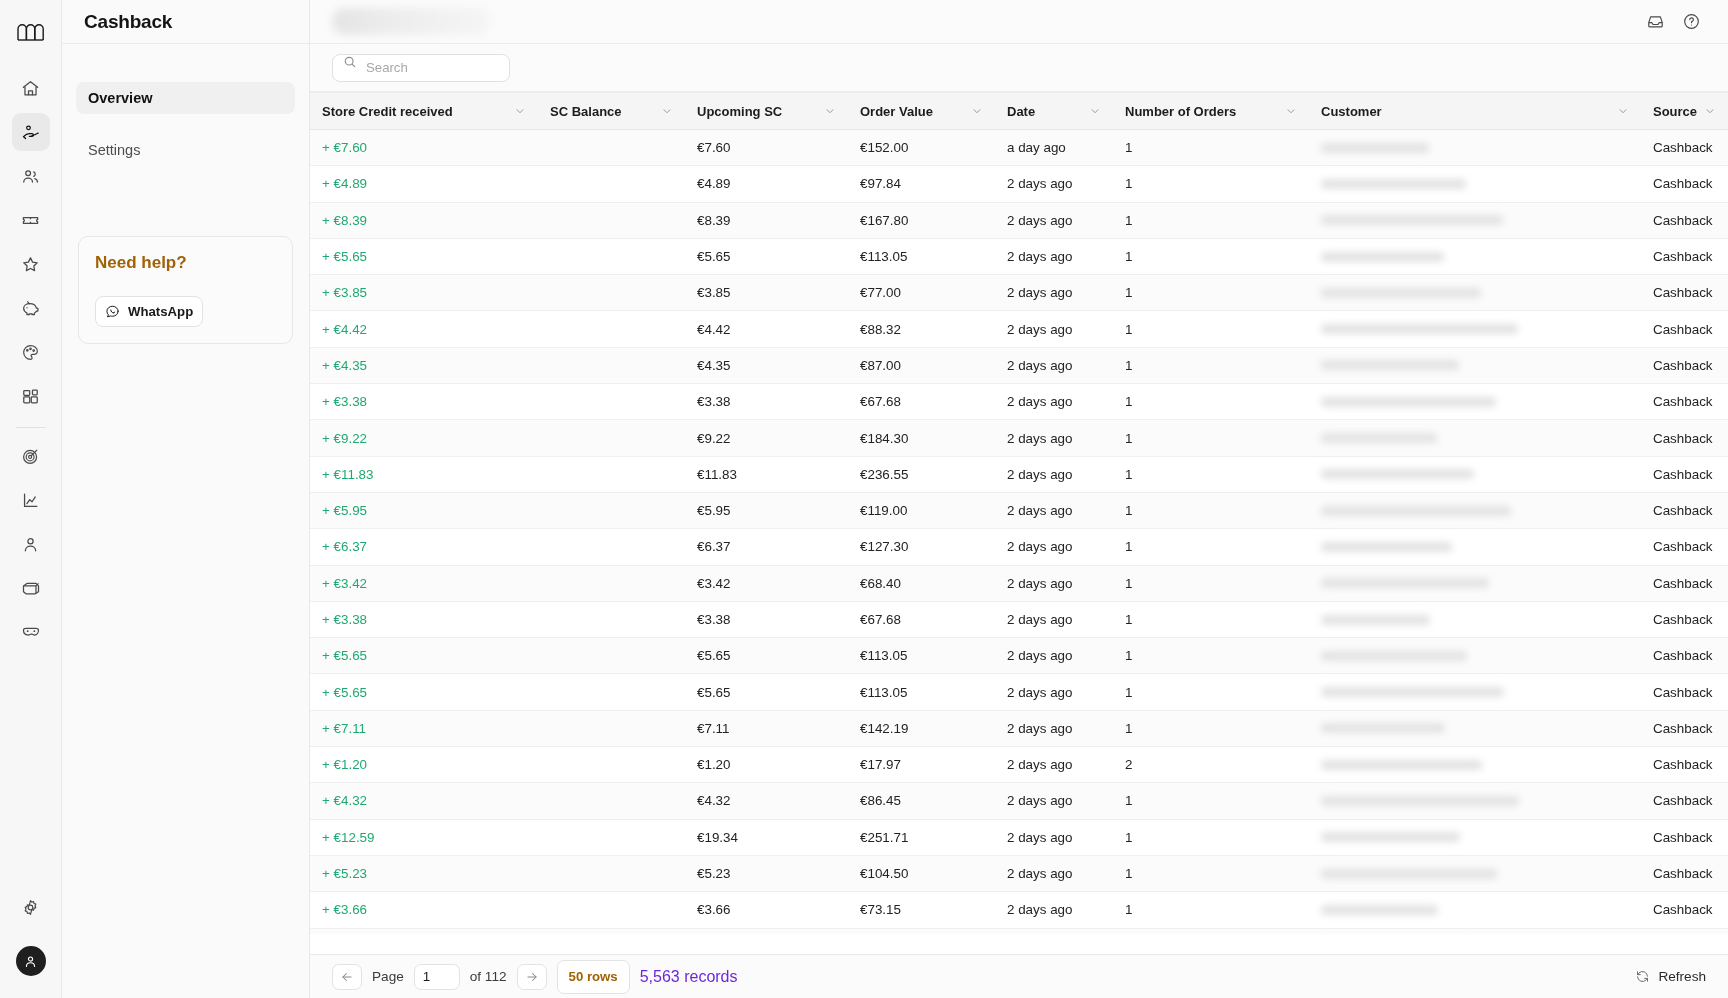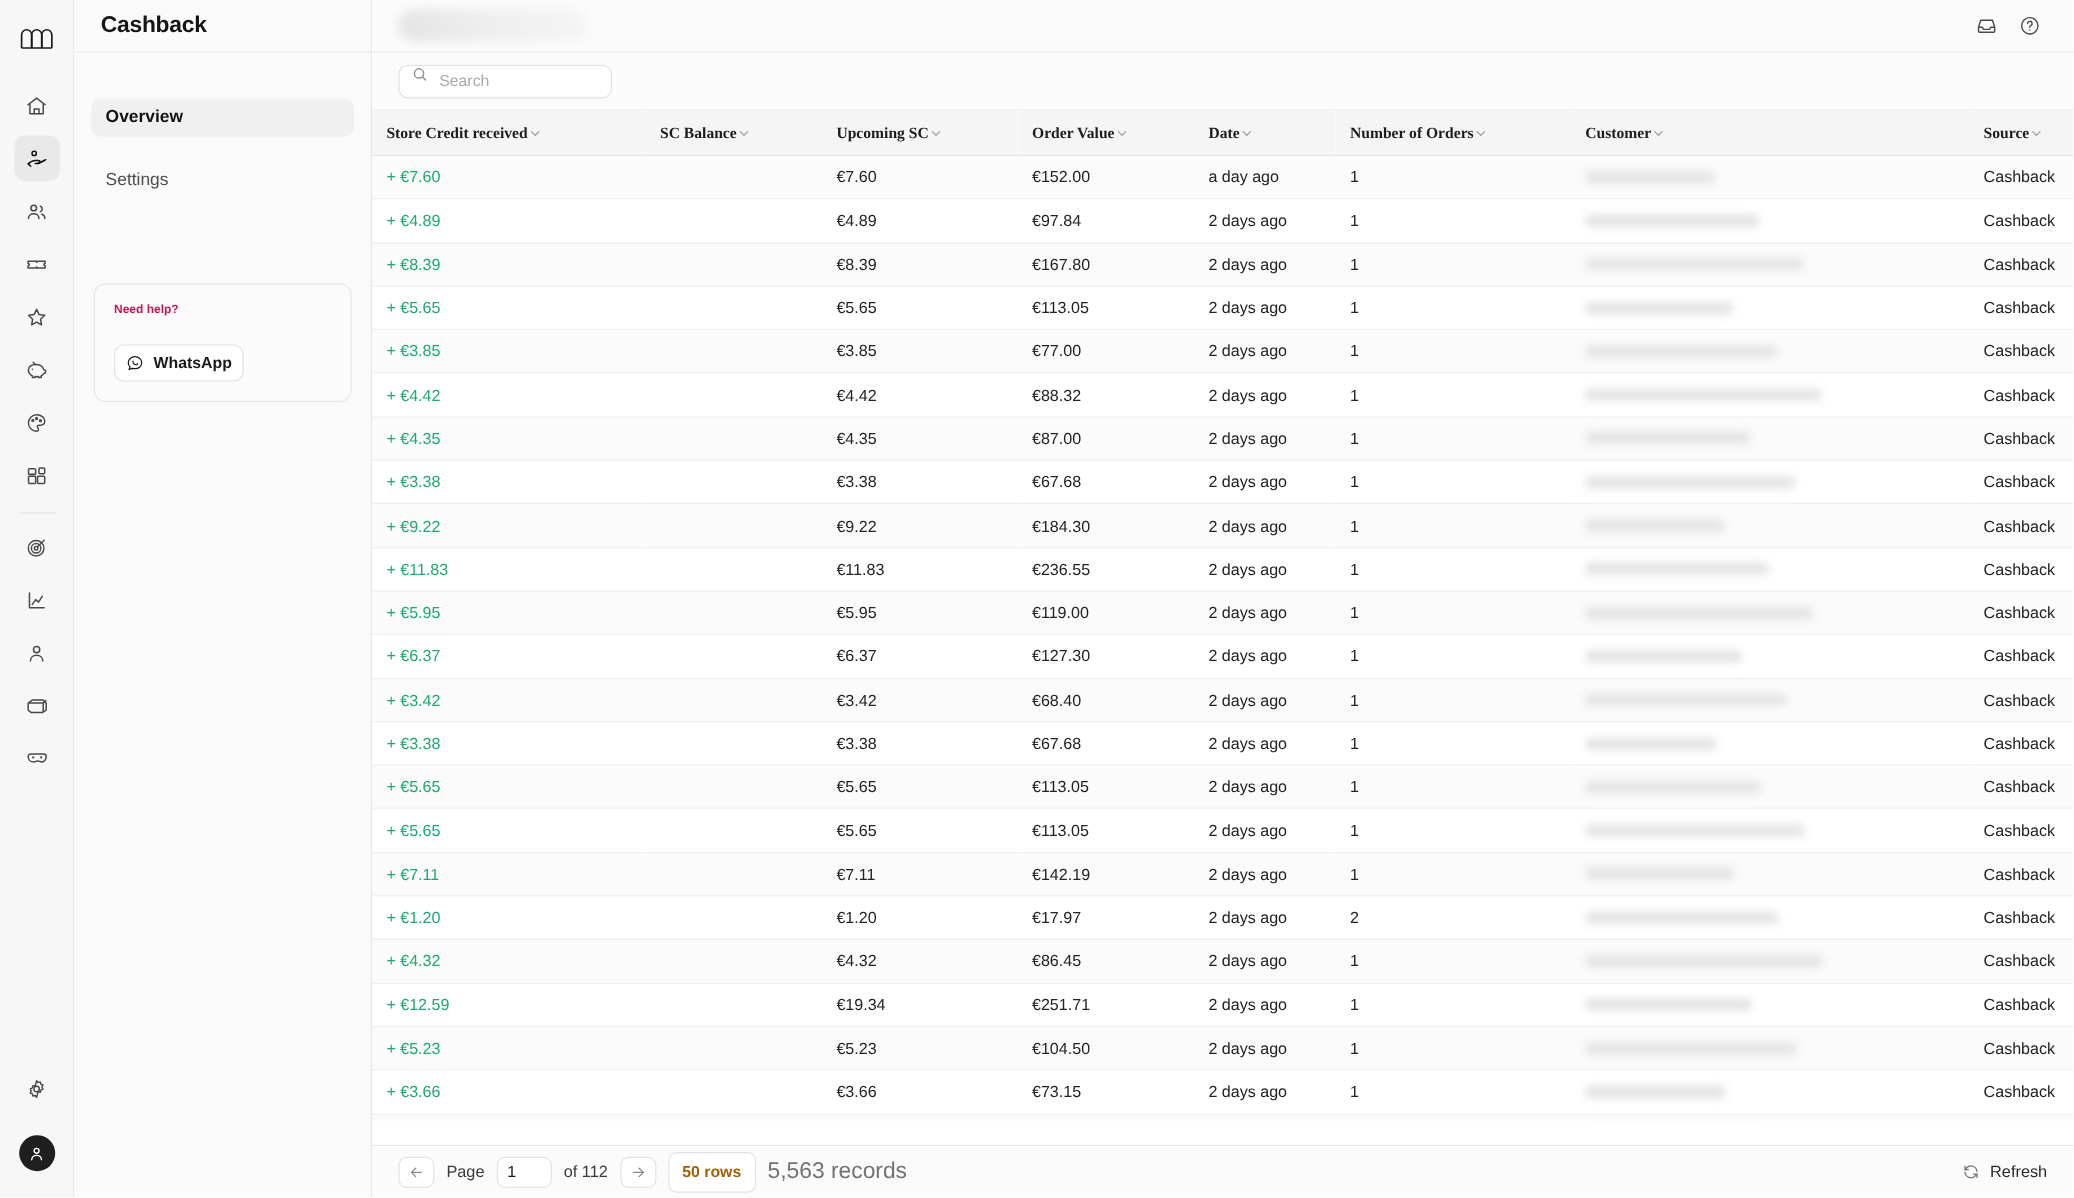--- a/index.html
+++ b/index.html
@@ -58,21 +58,21 @@
     padding: 8px 12px; border-radius: 8px;
     font-size: 14.5px; color: #4d4d4d; cursor: pointer; margin-bottom: 2px; margin-top: 20px;
   }
   .nav-item.active { background: #f0f0f0; color: #111; font-weight: 700; }
 
   .help-card {
     margin: 68px 16px 0 16px;
     border: 1px solid #e7e7e7; border-radius: 10px;
     background: #fbfbfb; padding: 16px 16px 16px 16px;
   }
-  .help-title { font-size: 10px; font-weight: 700; color: #be185d; margin-bottom: 9px; }
+  .help-title { font-size: 17px; font-weight: 700; color: #a16207; margin-bottom: 9px; }
   .help-body { font-size: 12.8px; line-height: 1.63; color: #6b6b6b; }
   .wa-btn {
     margin-top: 14px; display: inline-flex; align-items: center; gap: 8px;
     border: 1px solid #e2e2e2; border-radius: 8px; background: #fff;
     padding: 7px 9px; font-size: 13.2px; font-weight: 600; color: #1a1a1a; cursor: pointer;
   }
 
   
   .main { flex: 1; display: flex; flex-direction: column; height: 998px; min-width: 0; }
   .topbar {
@@ -113,21 +113,21 @@
   thead th {
     background: #f5f5f5;
     border-bottom: 1px solid #e6e6e6;
     border-top: 1px solid #ececec;
     text-align: left;
     font-size: 13px; font-weight: 700; color: #1c1c1c;
     height: 37px; padding: 0 0 0 12px;
     position: relative;
     white-space: nowrap;
   }
-  th .th-inner { display: flex; align-items: center; padding-right: 12px; font-family: Liberation Serif, serif; }
+  th .th-inner { display: flex; align-items: center; justify-content: space-between; padding-right: 12px; }
   th .caret { color: #9a9a9a; flex: 0 0 auto; }
   tbody td {
     height: 36.3px; padding: 0 0 0 12px;
     font-size: 13.4px; color: #232323;
     border-bottom: 1px solid #efefef;
     white-space: nowrap; overflow: hidden;
   }
   tbody tr:nth-child(odd) { background: #fbfbfb; }
   tbody tr:nth-child(even) { background: #ffffff; }
   td.credit { color: #1fa971; }
@@ -154,21 +154,21 @@
   .pg-input {
     width: 46px; height: 26px; border: 1px solid #e3e3e3; border-radius: 7px;
     background: #fff; font-size: 13.4px; color: #1a1a1a; padding: 0 8px;
     outline: none; font-family: "Liberation Sans", sans-serif;
   }
   .rows-btn {
     height: 34px; border: 1px solid #e3e3e3; border-radius: 7px; background: #fff;
     padding: 0 11px; font-size: 13.2px; font-weight: 600; color: #a16207;
     display: flex; align-items: center; cursor: pointer;
   }
-  .records { font-size: 19px; color: #737373; }
+  .records { font-size: 16px; color: #6d28d9; }
   .footer-spacer { flex: 1; }
   .refresh-btn {
     display: flex; align-items: center; gap: 8px;
     font-size: 13.6px; color: #2a2a2a; cursor: pointer;
   }
   svg { display: block; }
 </style>
 </head>
 <body>
 

